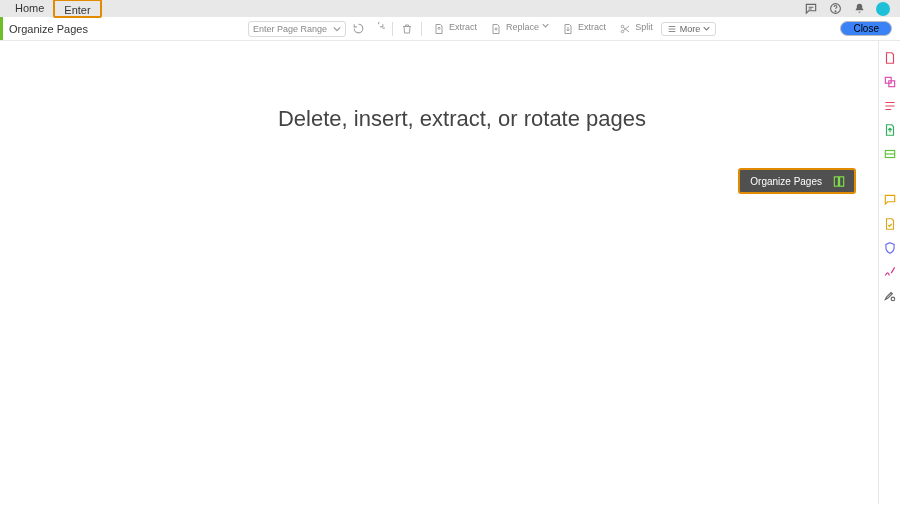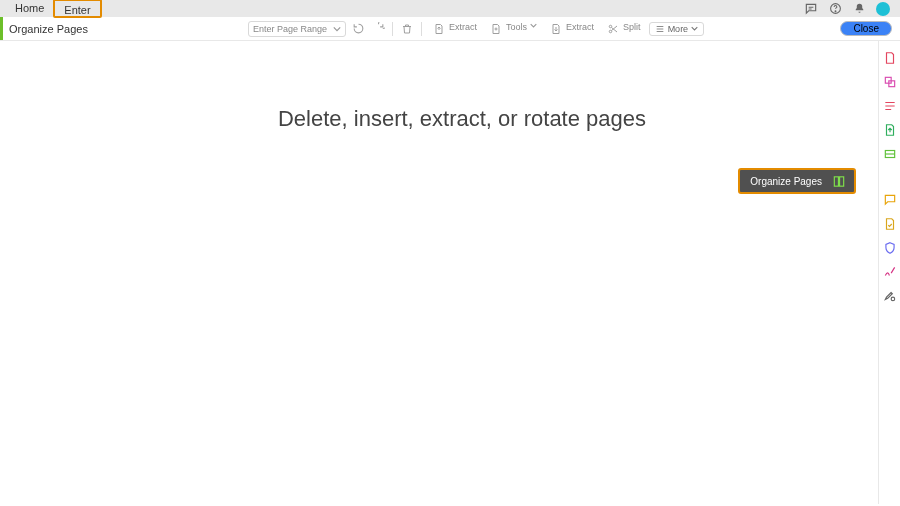--- a/index.html
+++ b/index.html
@@ -214,21 +214,21 @@
       </span>
       <span>Extract</span>
     </div>
     <div class="action-btn">
       <span class="i">
         <svg width="12" height="12" viewBox="0 0 24 24" fill="none" stroke="#9f9f9f" stroke-width="2">
             <path d="M6 3h9l3 3v15H6z"></path>
             <path d="M12 9v6M9 12h6"></path>
           </svg>
       </span>
-      <span>Tools</span>
+      <span>Replace</span>
       <svg width="7" height="7" viewBox="0 0 10 10">
           <path d="M1 3l4 4 4-4" fill="none" stroke="#999" stroke-width="1.5"></path>
         </svg>
     </div>
     <div class="action-btn">
       <span class="i">
         <svg width="12" height="12" viewBox="0 0 24 24" fill="none" stroke="#9f9f9f" stroke-width="2">
             <path d="M6 3h9l3 3v15H6z"></path>
             <path d="M9 13l3 3 3-3M12 8v8"></path>
           </svg>

